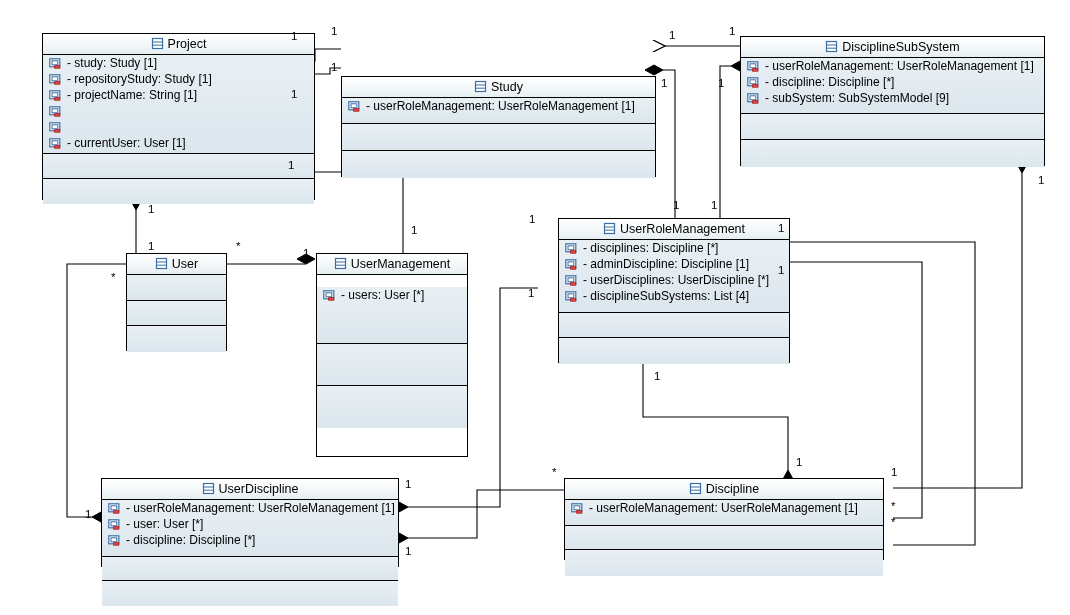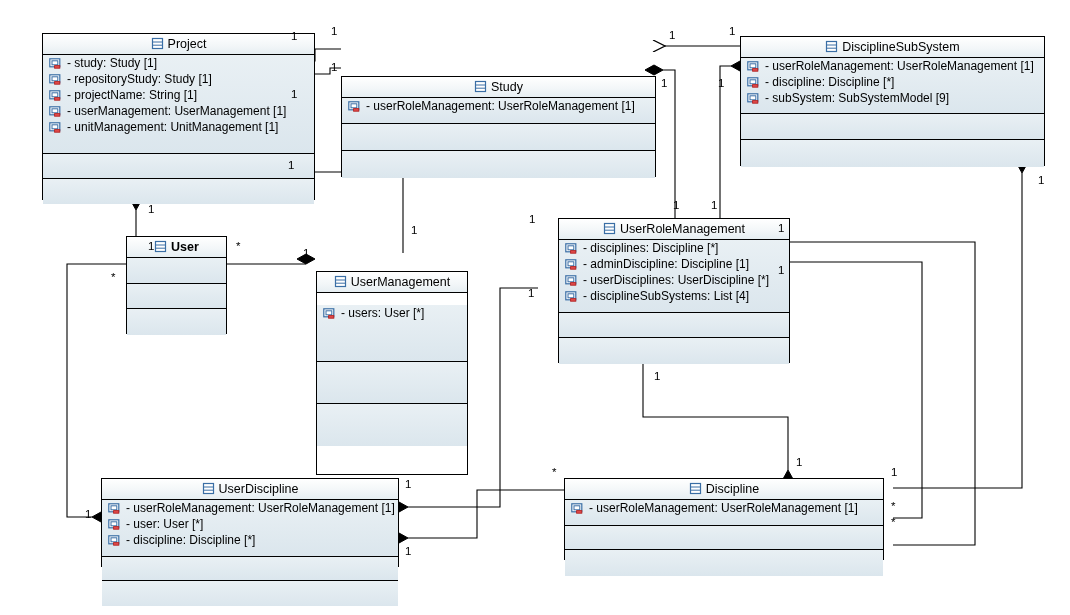--- a/index.html
+++ b/index.html
@@ -172,26 +172,31 @@
             </svg><span>- repositoryStudy: Study [1]</span></div>
           <div class="attr-row"><svg class="attr-icon" width="13" height="12" viewBox="0 0 13 12">
               <rect x="0.8" y="0.8" width="10" height="8" fill="#ffffff" stroke="#3a6ea5" stroke-width="1.2"></rect>
               <rect x="3" y="2.8" width="5.8" height="4" fill="#ffffff" stroke="#3a6ea5" stroke-width="1"></rect>
               <rect x="5.6" y="7.6" width="5.2" height="2.6" fill="#e24a4a" stroke="#b02222" stroke-width="0.9"></rect>
             </svg><span>- projectName: String [1]</span></div>
           <div class="attr-row"><svg class="attr-icon" width="13" height="12" viewBox="0 0 13 12">
               <rect x="0.8" y="0.8" width="10" height="8" fill="#ffffff" stroke="#3a6ea5" stroke-width="1.2"></rect>
               <rect x="3" y="2.8" width="5.8" height="4" fill="#ffffff" stroke="#3a6ea5" stroke-width="1"></rect>
               <rect x="5.6" y="7.6" width="5.2" height="2.6" fill="#e24a4a" stroke="#b02222" stroke-width="0.9"></rect>
-            </svg><span>- userManagement: UserManagement [1]</span></div>
-          <div class="attr-row"><svg class="attr-icon" width="13" height="12" viewBox="0 0 13 12">
-              <rect x="0.8" y="0.8" width="10" height="8" fill="#ffffff" stroke="#3a6ea5" stroke-width="1.2"></rect>
-              <rect x="3" y="2.8" width="5.8" height="4" fill="#ffffff" stroke="#3a6ea5" stroke-width="1"></rect>
-              <rect x="5.6" y="7.6" width="5.2" height="2.6" fill="#e24a4a" stroke="#b02222" stroke-width="0.9"></rect>
-            </svg><span>- unitManagement: UnitManagement [1]</span></div>
+            </svg></div>
+          <div class="attr-row"><svg class="attr-icon" width="13" height="12" viewBox="0 0 13 12">
+              <rect x="0.8" y="0.8" width="10" height="8" fill="#ffffff" stroke="#3a6ea5" stroke-width="1.2"></rect>
+              <rect x="3" y="2.8" width="5.8" height="4" fill="#ffffff" stroke="#3a6ea5" stroke-width="1"></rect>
+              <rect x="5.6" y="7.6" width="5.2" height="2.6" fill="#e24a4a" stroke="#b02222" stroke-width="0.9"></rect>
+            </svg></div>
+          <div class="attr-row"><svg class="attr-icon" width="13" height="12" viewBox="0 0 13 12">
+              <rect x="0.8" y="0.8" width="10" height="8" fill="#ffffff" stroke="#3a6ea5" stroke-width="1.2"></rect>
+              <rect x="3" y="2.8" width="5.8" height="4" fill="#ffffff" stroke="#3a6ea5" stroke-width="1"></rect>
+              <rect x="5.6" y="7.6" width="5.2" height="2.6" fill="#e24a4a" stroke="#b02222" stroke-width="0.9"></rect>
+            </svg><span>- currentUser: User [1]</span></div>
         </div>
         <div class="uml-compartment" style="height: 25px;"></div>
         <div class="uml-compartment" style="height: 25px;"></div>
       </div>
       <div class="uml-class" style="left: 341px; top: 44px; width: 315px; height: 101px; margin-top: 32px;">
         <div class="uml-header"><svg class="cls-icon" width="13" height="13" viewBox="0 0 13 13">
             <rect x="1.5" y="1.5" width="10" height="10" fill="#ffffff" stroke="#3a6ea5" stroke-width="1.2"></rect>
             <line x1="1.5" y1="5" x2="11.5" y2="5" stroke="#3a6ea5" stroke-width="1"></line>
             <line x1="1.5" y1="8.2" x2="11.5" y2="8.2" stroke="#3a6ea5" stroke-width="1"></line>
           </svg><span>Study</span></div>
@@ -255,31 +260,31 @@
             </svg><span>- userDisciplines: UserDiscipline [*]</span></div>
           <div class="attr-row"><svg class="attr-icon" width="13" height="12" viewBox="0 0 13 12">
               <rect x="0.8" y="0.8" width="10" height="8" fill="#ffffff" stroke="#3a6ea5" stroke-width="1.2"></rect>
               <rect x="3" y="2.8" width="5.8" height="4" fill="#ffffff" stroke="#3a6ea5" stroke-width="1"></rect>
               <rect x="5.6" y="7.6" width="5.2" height="2.6" fill="#e24a4a" stroke="#b02222" stroke-width="0.9"></rect>
             </svg><span>- disciplineSubSystems: List [4]</span></div>
         </div>
         <div class="uml-compartment" style="height: 25px;"></div>
         <div class="uml-compartment" style="height: 26px;"></div>
       </div>
-      <div class="uml-class" style="left: 126px; top: 236px; width: 101px; height: 98px; font-weight: bold;">
+      <div class="uml-class" style="left: 126px; top: 253px; width: 101px; height: 98px;">
         <div class="uml-header"><svg class="cls-icon" width="13" height="13" viewBox="0 0 13 13">
             <rect x="1.5" y="1.5" width="10" height="10" fill="#ffffff" stroke="#3a6ea5" stroke-width="1.2"></rect>
             <line x1="1.5" y1="5" x2="11.5" y2="5" stroke="#3a6ea5" stroke-width="1"></line>
             <line x1="1.5" y1="8.2" x2="11.5" y2="8.2" stroke="#3a6ea5" stroke-width="1"></line>
           </svg><span>User</span></div>
         <div class="uml-compartment" style="height: 26px;"></div>
         <div class="uml-compartment" style="height: 25px;"></div>
         <div class="uml-compartment" style="height: 26px;"></div>
       </div>
-      <div class="uml-class" style="left: 316px; top: 271px; width: 152px; height: 204px;">
+      <div class="uml-class" style="left: 316px; top: 253px; width: 152px; height: 204px;">
         <div class="uml-header"><svg class="cls-icon" width="13" height="13" viewBox="0 0 13 13">
             <rect x="1.5" y="1.5" width="10" height="10" fill="#ffffff" stroke="#3a6ea5" stroke-width="1.2"></rect>
             <line x1="1.5" y1="5" x2="11.5" y2="5" stroke="#3a6ea5" stroke-width="1"></line>
             <line x1="1.5" y1="8.2" x2="11.5" y2="8.2" stroke="#3a6ea5" stroke-width="1"></line>
           </svg><span>UserManagement</span></div>
         <div class="uml-compartment" style="height: 57px; margin-top: 12px;">
           <div class="attr-row"><svg class="attr-icon" width="13" height="12" viewBox="0 0 13 12">
               <rect x="0.8" y="0.8" width="10" height="8" fill="#ffffff" stroke="#3a6ea5" stroke-width="1.2"></rect>
               <rect x="3" y="2.8" width="5.8" height="4" fill="#ffffff" stroke="#3a6ea5" stroke-width="1"></rect>
               <rect x="5.6" y="7.6" width="5.2" height="2.6" fill="#e24a4a" stroke="#b02222" stroke-width="0.9"></rect>

